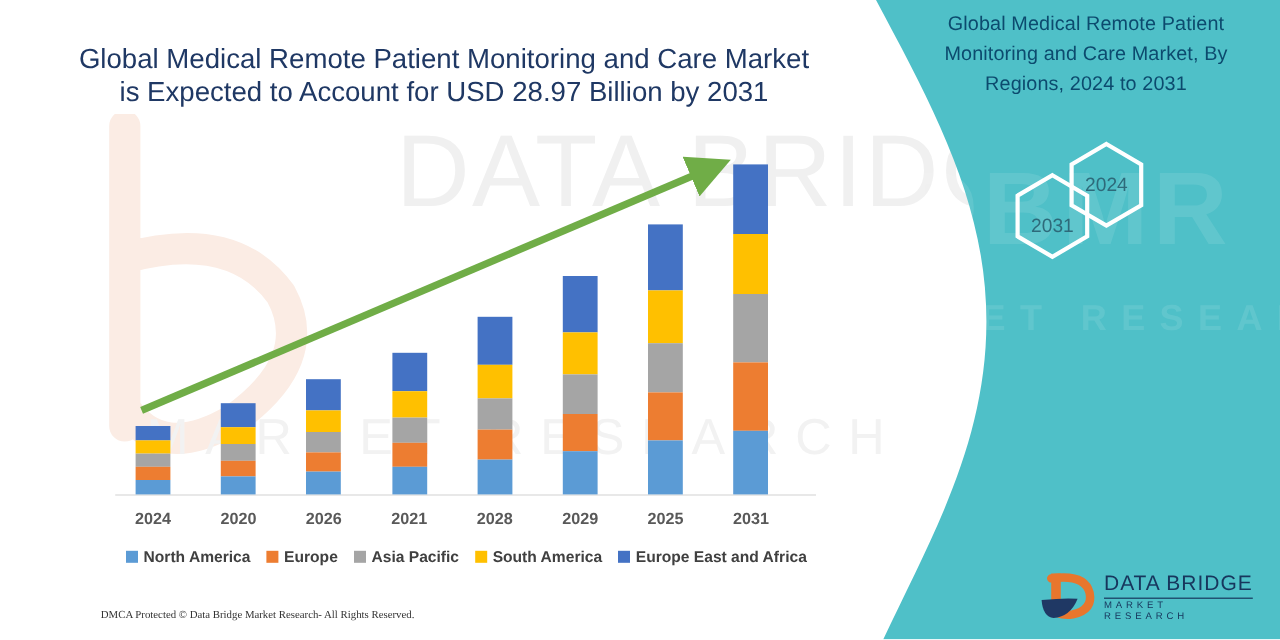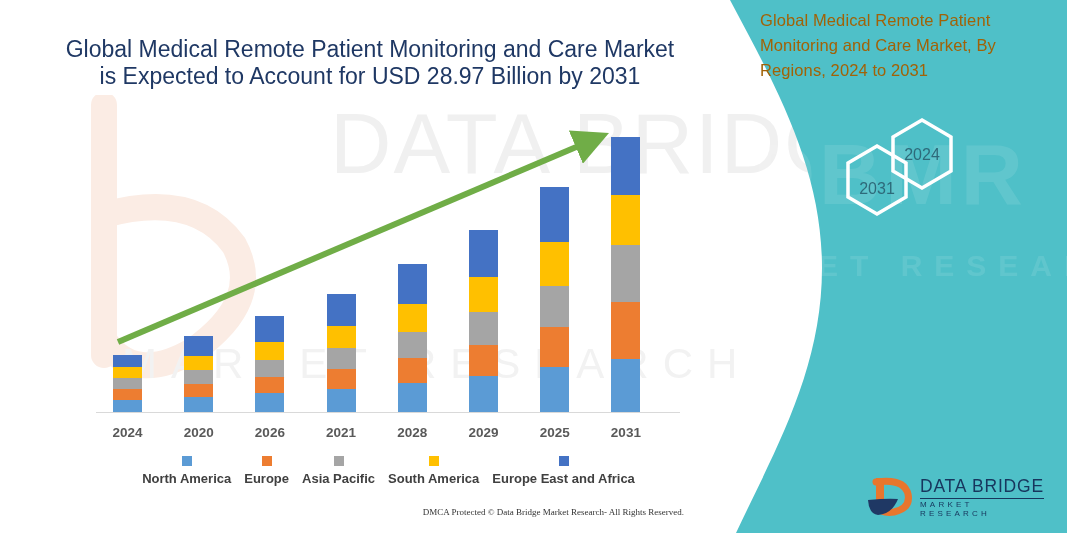--- a/index.html
+++ b/index.html
@@ -13,21 +13,21 @@
 
   
   .teal-panel{
     position:absolute;top:0;right:0;width:367px;height:533px;
     overflow:hidden;
   }
   .teal-panel svg{position:absolute;top:0;left:0;}
 
   .panel-title{
     position:absolute;top:8px;left:60px;width:290px;
-    text-align:left;color:#a16207;
+    text-align:center;color:#0c4a6e;
     font-size:16.5px;line-height:25px;font-weight:400;
     letter-spacing:.1px;
   }
   .panel-brand{
     position:absolute;top:240px;left:60px;width:300px;
     text-align:center;color:#2e6a7a;
     font-size:18px;line-height:28px;font-weight:400;
     letter-spacing:.6px;
   }
   .panel-watermark{
@@ -85,28 +85,28 @@
   .xlabel{
     position:absolute;top:425px;width:70px;text-align:center;
     font-size:13.5px;font-weight:700;color:#595959;
   }
 
   .legend{
     position:absolute;top:456px;left:96px;width:585px;
     display:flex;justify-content:center;align-items:center;gap:13px;
     font-size:13px;font-weight:700;color:#404040;
   }
-  .legend-item{display:flex;align-items:center;gap:5px;white-space:nowrap;flex-direction:column;}
+  .legend-item{display:flex;align-items:center;gap:5px;white-space:nowrap;}
   .legend-swatch{width:10px;height:10px;display:inline-block;}
 
   .footer{
     position:absolute;top:507px;left:84px;width:600px;
     font-family:"Liberation Serif", serif;
     font-size:9px;color:#333;
-    display:flex;justify-content:flex-end;
+    display:flex;justify-content:space-between;
   }
   .footer span{white-space:nowrap;}
 
   .arrow{position:absolute;left:100px;top:120px;width:520px;height:240px;}
 </style>
 </head>
 <body>
 
 <div id="root">
 

